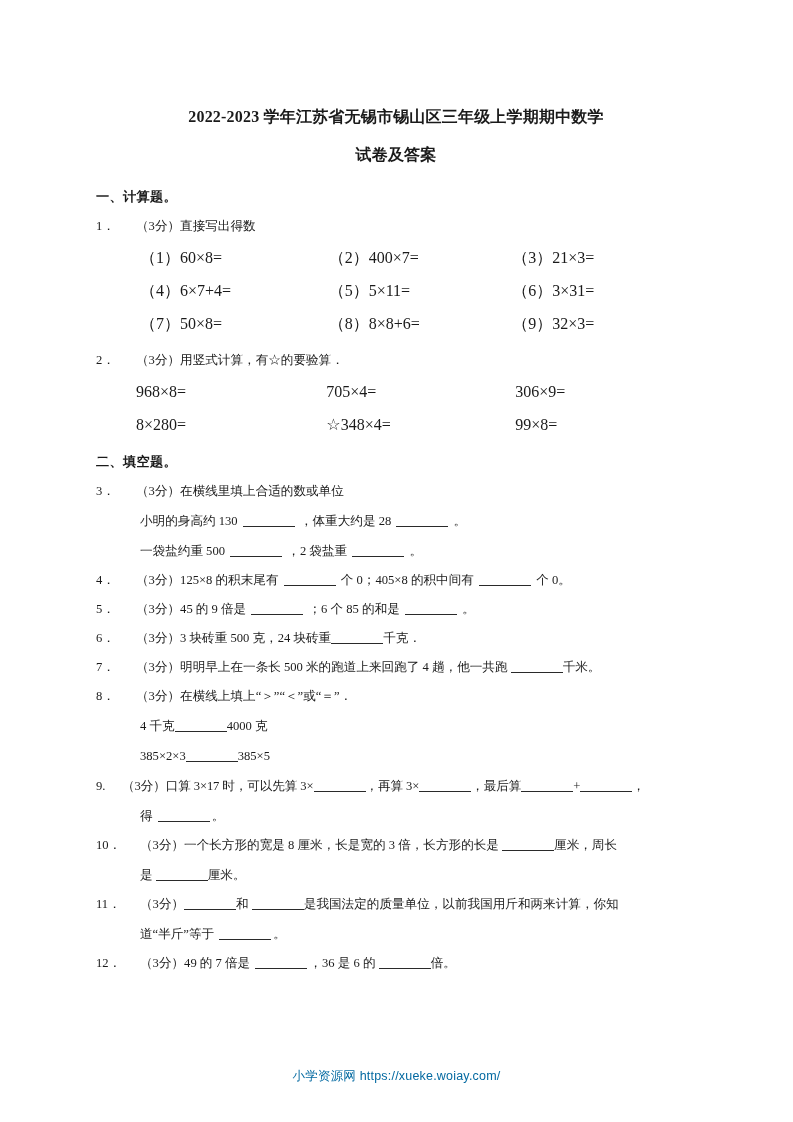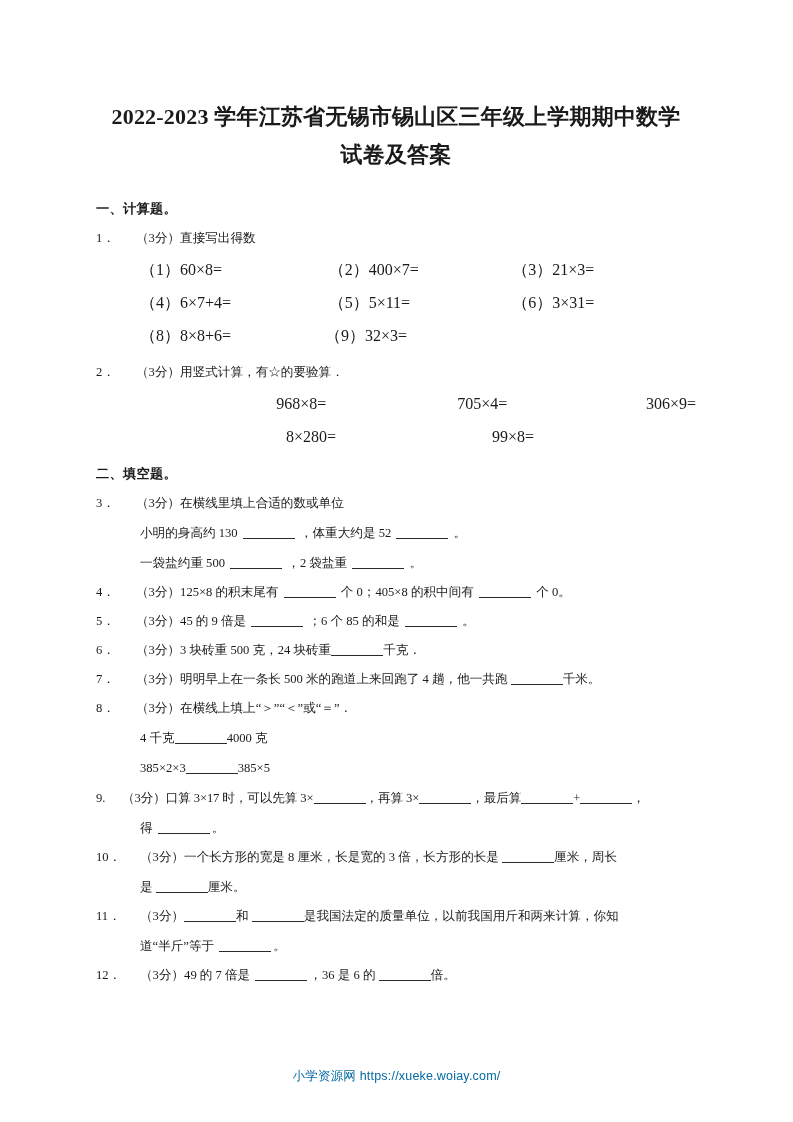--- a/index.html
+++ b/index.html
@@ -20,35 +20,35 @@
     left: 0; top: 0;
     width: 793px;
     height: 1122px;
   }
   .doc-title {
     position: absolute;
     left: 96px;
     top: 98px;
     width: 600px;
     text-align: center;
-    font-size: 22px;
+    font-size: 16px;
     font-weight: bold;
     line-height: 38px;
     letter-spacing: 0.2px;
   }
   .content {
     position: absolute;
     left: 96px;
     top: 182px;
     width: 600px;
   }
   .sec-head {
     font-size: 13.2px;
     font-weight: bold;
-    margin: 12px 0 2px 0;
+    margin: 0 0 2px 0;
     padding: 6px 0 4px 0;
     letter-spacing: 0.3px;
   }
   .q {
     font-size: 12.6px;
     line-height: 29px;
     position: relative;
     padding-left: 40px;
     margin: 0;
   }
@@ -72,21 +72,21 @@
     white-space: nowrap;
   }
   .c1 { width: 190px; }
   .c2 { width: 185px; }
   .c3 { width: 185px; }
   .vcols {
     display: flex;
     padding-left: 40px;
     line-height: 33px;
   }
-  .vcols > span { display: block; white-space: nowrap; text-align: right; }
+  .vcols > span { display: block; white-space: nowrap; }
   .v1 { width: 200px; }
   .v2 { width: 190px; }
   .v3 { width: 190px; margin-left: 8px; }
   .blank {
     display: inline-block;
     border-bottom: 1px solid #2a2a2a;
     min-width: 52px;
     height: 0.95em;
     margin: 0 2px;
     vertical-align: -2px;
@@ -139,48 +139,50 @@
       <span class="c1">（1）60×8=</span>
       <span class="c2">（2）400×7=</span>
       <span class="c3">（3）21×3=</span>
     </div>
     <div class="cols">
       <span class="c1">（4）6×7+4=</span>
       <span class="c2">（5）5×11=</span>
       <span class="c3">（6）3×31=</span>
     </div>
     <div class="cols">
+      <span class="c1">（7）50×8=</span>
       <span class="c2">（8）8×8+6=</span>
       <span class="c3">（9）32×3=</span>
     </div>
 
     <div class="q" style="margin-top:6px">
       <span class="q-num">2．</span>
       <span class="q-body">（3分）用竖式计算，有☆的要验算．</span>
     </div>
     <div class="vcols">
       <span class="v1">968×8=</span>
       <span class="v2">705×4=</span>
       <span class="v3">306×9=</span>
     </div>
     <div class="vcols">
       <span class="v1">8×280=</span>
+      <span class="v2">☆348×4=</span>
       <span class="v3">99×8=</span>
     </div>
 
     <div class="sec-head" style="margin-top:6px">二、填空题。</div>
 
     <div class="q">
       <span class="q-num">3．</span>
       <span class="q-body">（3分）在横线里填上合适的数或单位</span>
     </div>
     <div class="sub">
       <span>小明的身高约 130</span>
       <span class="blank"></span>
-      <span>，体重大约是 52</span>
+      <span>，体重大约是 28</span>
       <span class="blank"></span>
       <span>。</span>
     </div>
     <div class="sub">
       <span>一袋盐约重 500</span>
       <span class="blank"></span>
       <span>，2 袋盐重</span>
       <span class="blank"></span>
       <span>。</span>
     </div>

